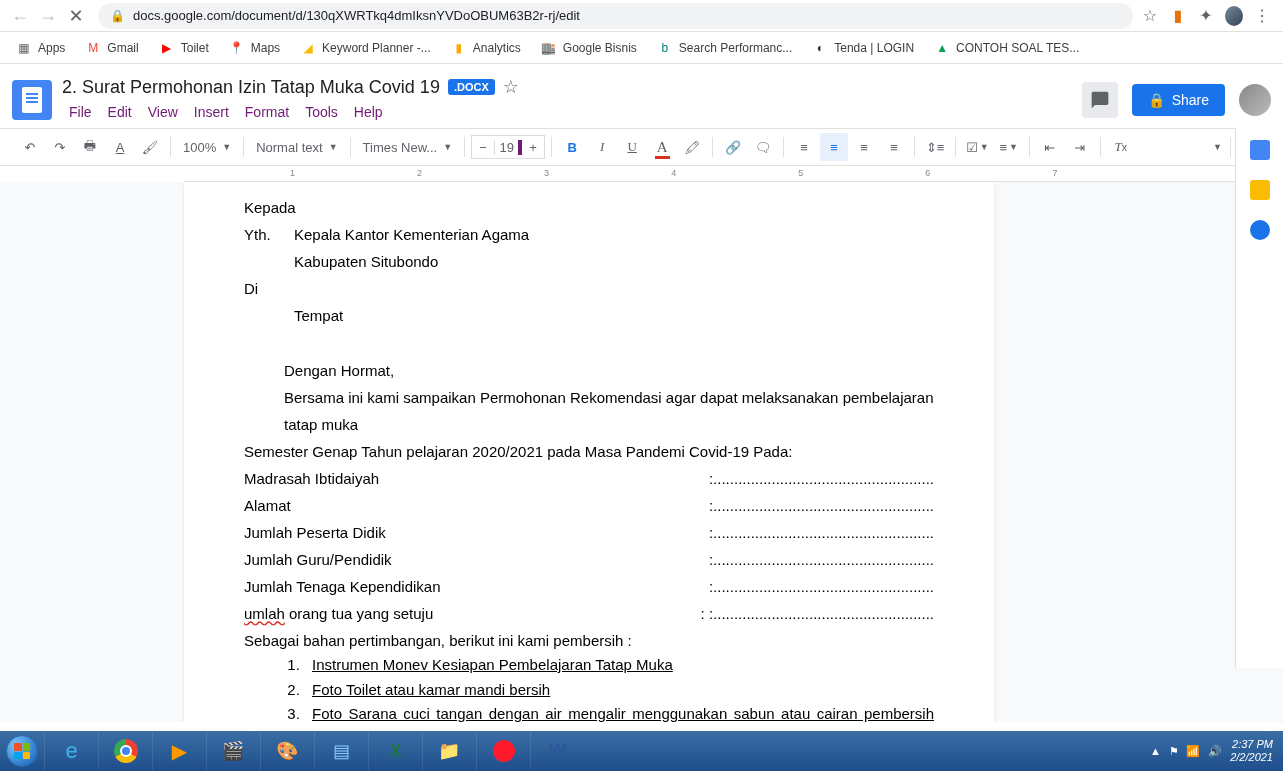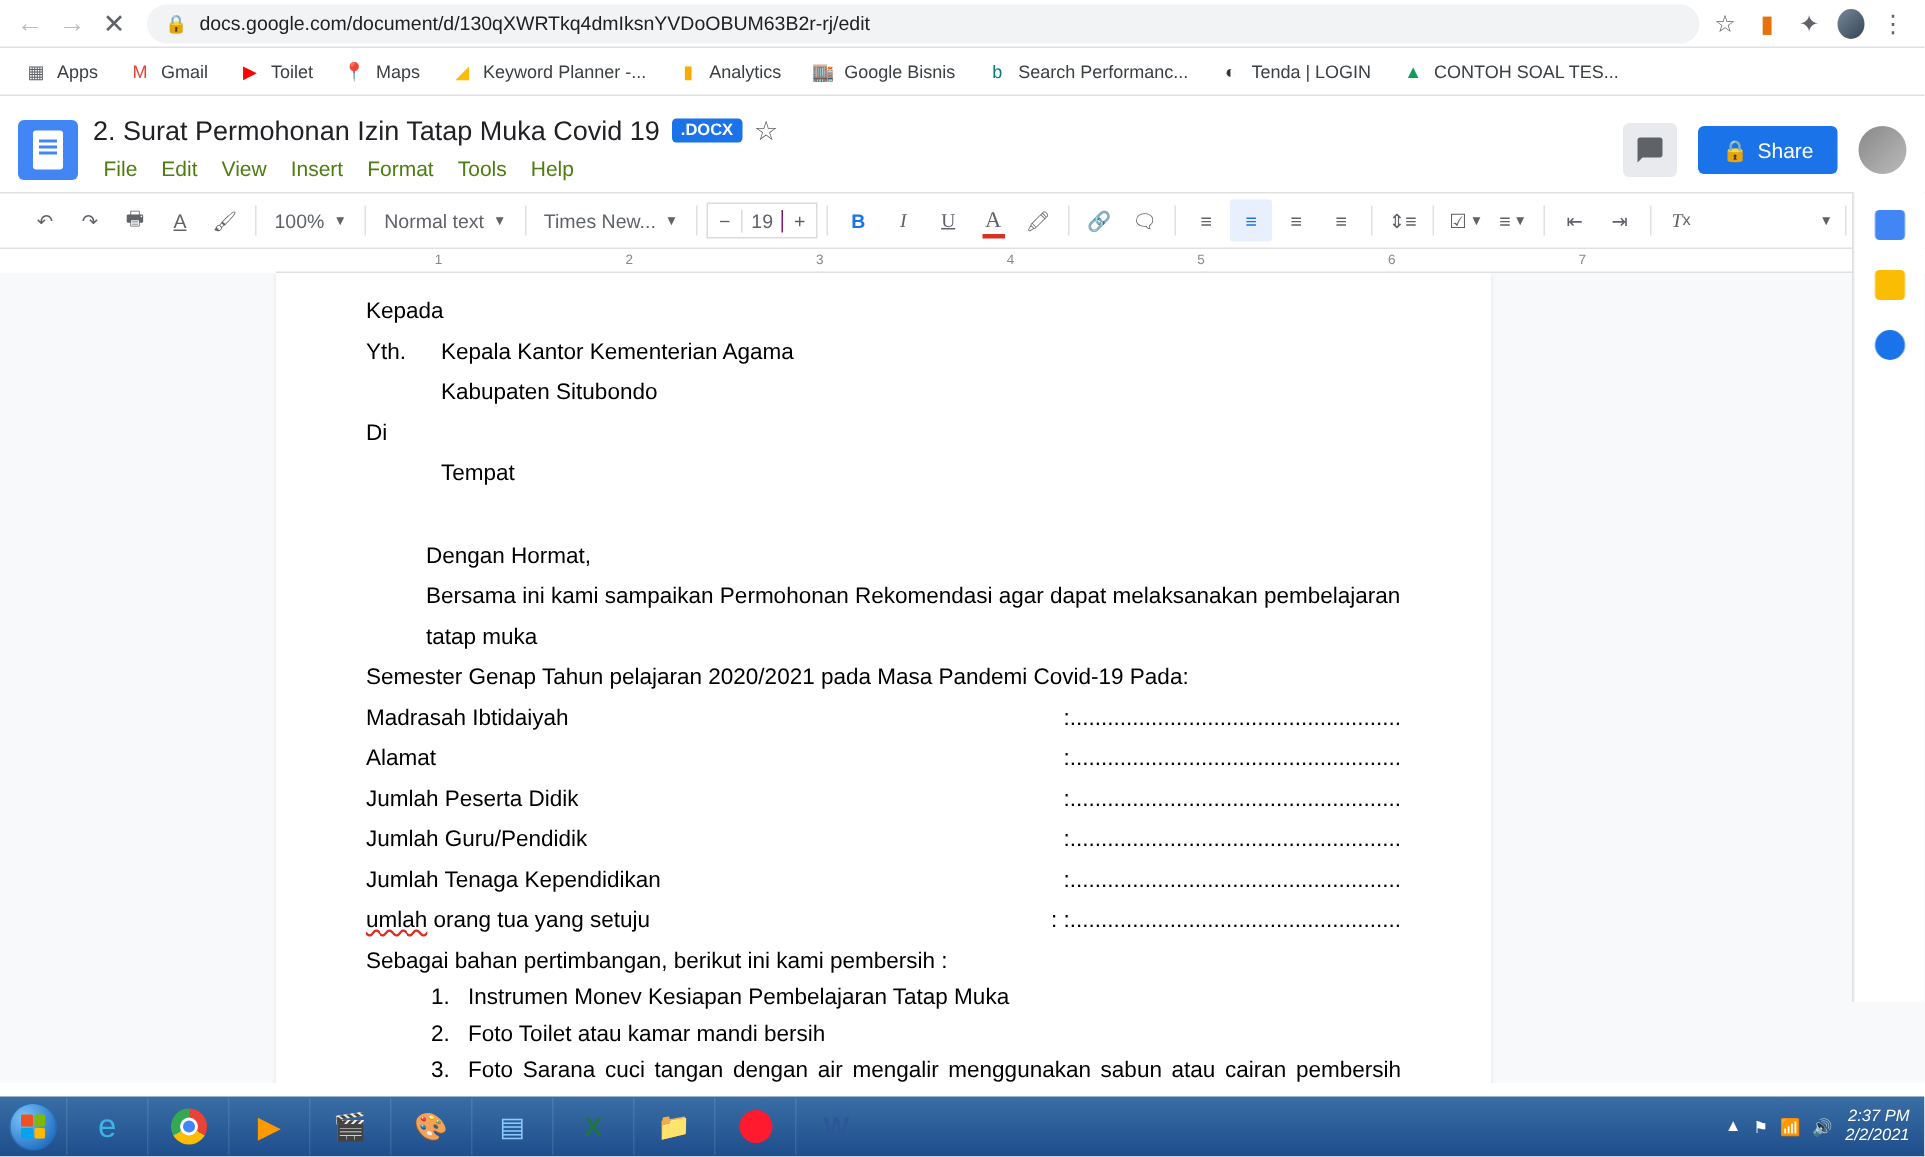--- a/index.html
+++ b/index.html
@@ -21,51 +21,51 @@
 
 .docs-header { height:64px; display:flex; align-items:center; padding:8px 12px 0 12px; }
 .docs-logo { width:40px; height:40px; background:#4285f4; border-radius:4px; display:flex; align-items:center; justify-content:center; margin-right:10px; }
 .docs-logo-inner { width:20px; height:26px; background:#fff; border-radius:2px; position:relative; }
 .docs-logo-inner::after { content:''; position:absolute; top:6px; left:4px; right:4px; height:2px; background:#4285f4; box-shadow:0 4px 0 #4285f4, 0 8px 0 #4285f4; }
 .docs-title-wrap { flex:1; }
 .docs-title-row { display:flex; align-items:center; gap:8px; }
 .docs-title { font-size:18px; color:#202124; }
 .docx-badge { background:#1a73e8; color:#fff; font-size:11px; font-weight:bold; padding:2px 6px; border-radius:3px; }
 .star-btn { color:#5f6368; font-size:18px; }
-.menus { display:flex; gap:2px; margin-top:2px; font-size:14px; color:#4d7c0f; }
+.menus { display:flex; gap:2px; margin-top:2px; font-size:14px; color:#701a75; }
 .menu-item { padding:4px 7px; border-radius:4px; cursor:pointer; }
 .header-right { display:flex; align-items:center; gap:14px; }
 .comment-btn { width:36px; height:36px; background:#e8eaed; border-radius:4px; display:flex; align-items:center; justify-content:center; color:#5f6368; }
 .share-btn { background:#1a73e8; color:#fff; padding:8px 16px; border-radius:4px; font-size:14px; font-weight:500; display:flex; align-items:center; gap:6px; }
 .avatar { width:32px; height:32px; border-radius:50%; background:linear-gradient(135deg,#888,#bbb); }
 
 
 .toolbar { height:38px; border-top:1px solid #e0e0e0; border-bottom:1px solid #e0e0e0; display:flex; align-items:center; padding:0 16px; gap:2px; font-size:13px; color:#5f6368; }
 .tb-btn { min-width:28px; height:28px; display:flex; align-items:center; justify-content:center; border-radius:2px; cursor:pointer; padding:0 4px; }
 .tb-sep { width:1px; height:20px; background:#e0e0e0; margin:0 4px; }
 .tb-select { padding:0 6px; display:flex; align-items:center; gap:4px; height:28px; }
 .font-size-box { display:flex; align-items:center; border:1px solid #dadce0; height:24px; }
 .font-size-box .pm { width:22px; text-align:center; cursor:pointer; }
-.font-size-box .val { width:28px; text-align:center; border-left:1px solid #dadce0; border-right:1px solid #701a75; font-size:13px; }
+.font-size-box .val { width:28px; text-align:center; border-left:1px solid #dadce0; border-right:4px solid #701a75; font-size:13px; }
 .bold-b { font-weight:bold; color:#1a73e8; }
 .tb-right { margin-left:auto; display:flex; align-items:center; gap:4px; }
 .active-align { background:#e8f0fe; color:#1a73e8; border-radius:2px; }
 
 
 .ruler { height:16px; background:#fff; border-bottom:1px solid #e0e0e0; position:relative; font-size:9px; color:#888; margin:0 40px 0 184px; }
 .ruler-tick { position:absolute; top:2px; }
 
 
 .doc-area { height:540px; overflow:auto; background:#f8f9fa; position:relative; }
 .page { width:810px; min-height:800px; background:#fff; margin:0 0 0 184px; padding:12px 60px 40px 60px; box-shadow:0 1px 3px rgba(0,0,0,0.1); font-family:'Times New Roman',serif; font-size:15px; color:#000; line-height:1.8; }
 .indent { margin-left:40px; }
 .field-row { display:flex;justify-content:space-between; }
 .field-label { width:210px; }
 .field-dots { color:#000; }
-.ol-list { margin-left:60px; list-style:decimal; }
+.ol-list { margin-left:60px; list-style:decimal;text-decoration:underline; }
 .ol-list li { padding-left:8px; text-align:justify; line-height:1.5; margin-bottom:2px; }
 .underline-red { text-decoration:underline; text-decoration-color:#d93025; text-decoration-style:wavy; }
 
 
 .side-panel { position:absolute; right:0; top:128px; width:48px; height:540px; background:#fff; border-left:1px solid #e0e0e0; display:flex; flex-direction:column; align-items:center; padding-top:12px; gap:20px; }
 .side-ico { width:20px; height:20px; }
 
 
 .taskbar { position:absolute; bottom:0; left:0; right:0; height:40px; background:linear-gradient(to bottom,#3a6ea5,#1e4e8c); display:flex; align-items:center; }
 .win-orb { width:44px; height:40px; display:flex; align-items:center; justify-content:center; }

